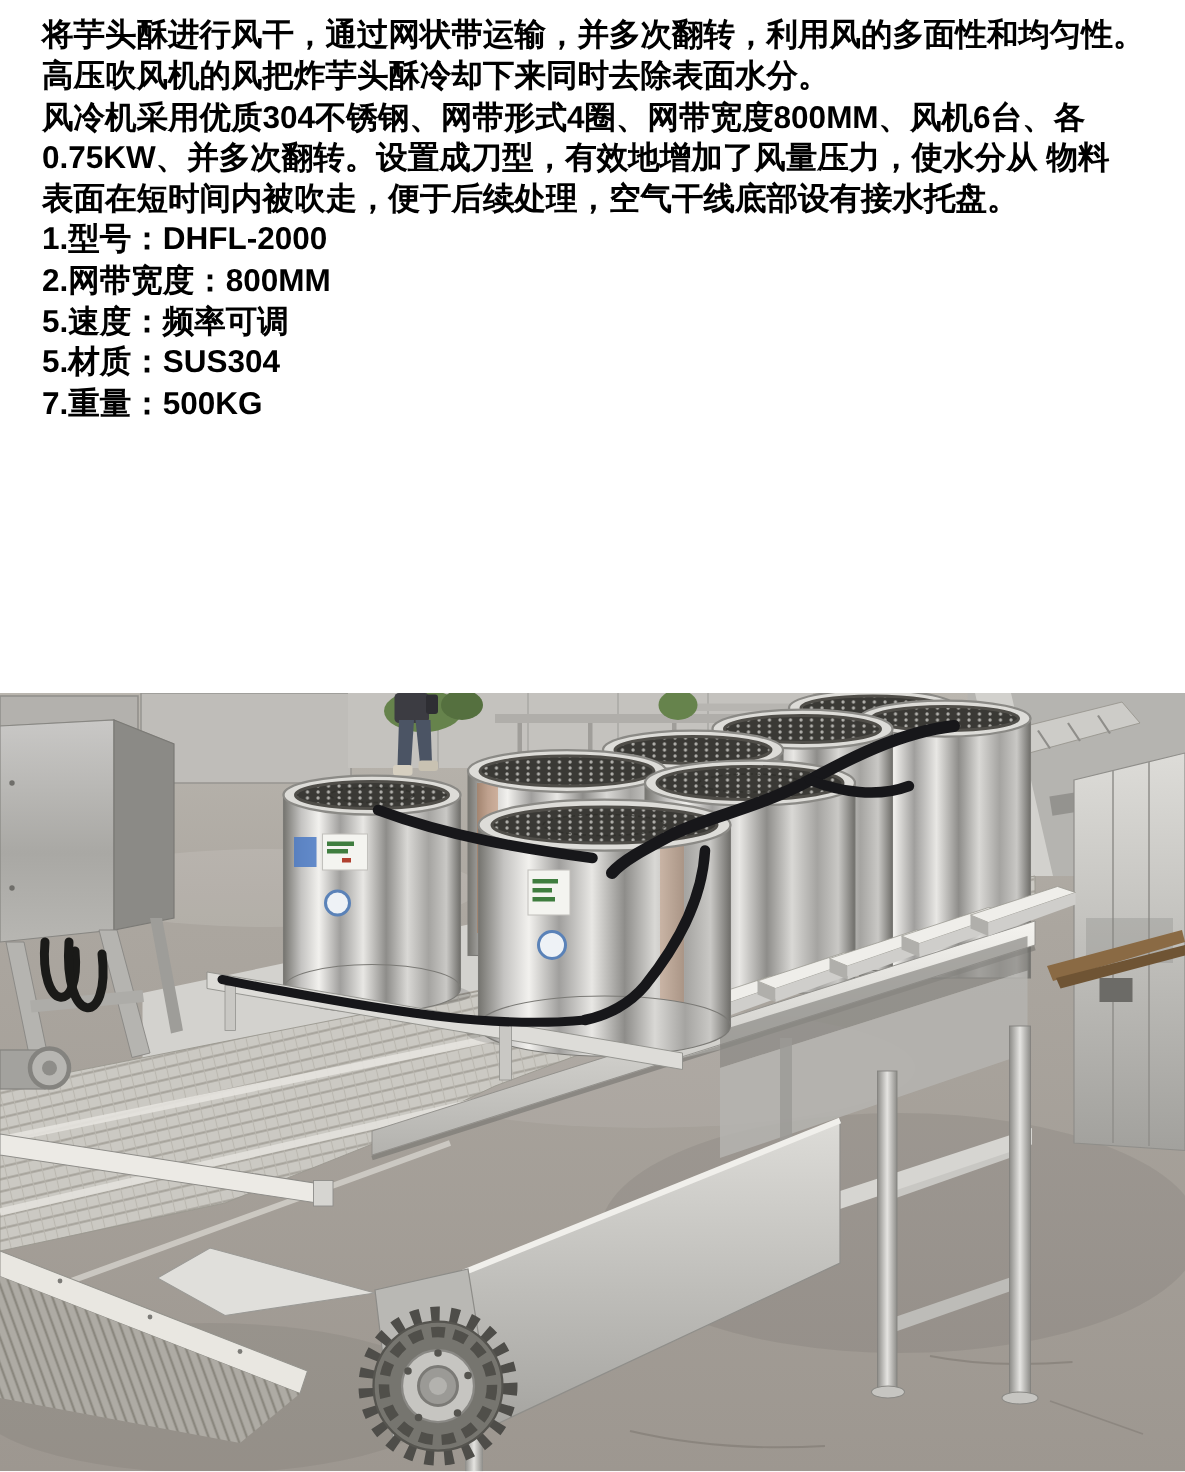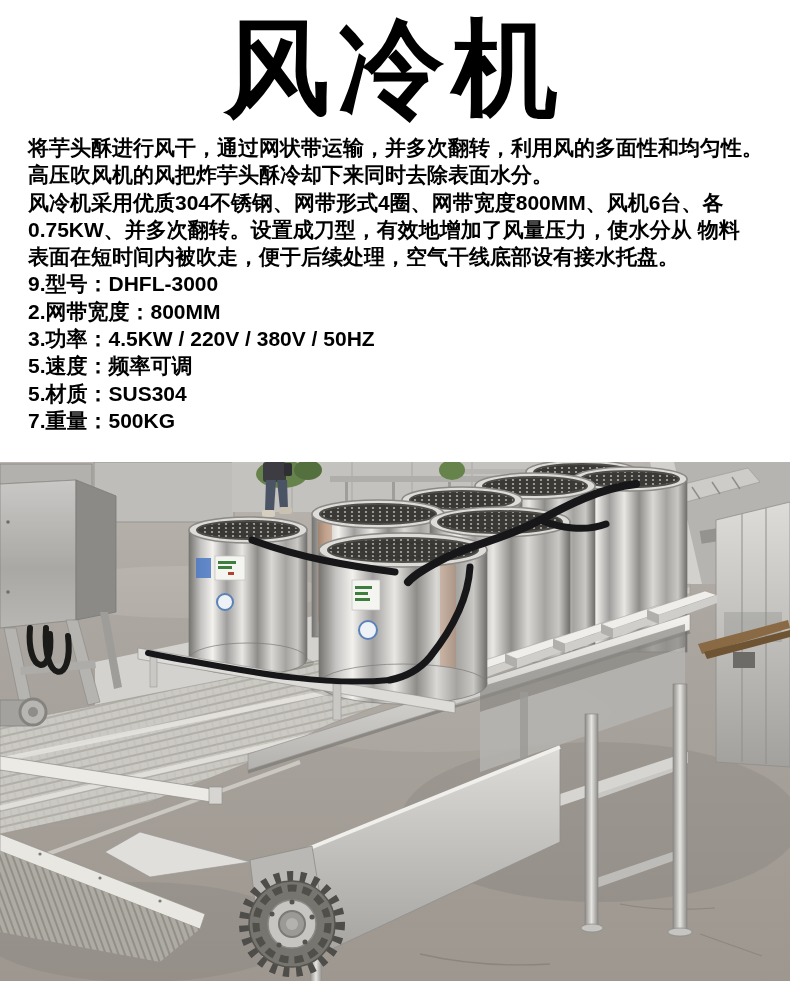--- a/index.html
+++ b/index.html
@@ -14,37 +14,35 @@
   .textblock{margin:10px 20px 0 28px;font-weight:bold;}
   .line{font-size:21px;line-height:27.3px;white-space:pre-wrap;}
   .photo-wrap{position:absolute;left:0;top:462px;width:790px;height:519px;}
   svg{display:block;}
 </style>
 </head>
 <body>
 
 <div class="page">
 
-  <h1 class="title">风冷机</h1>
 
   <div class="textblock">
     <div class="line">将芋头酥进行风干，通过网状带运输，并多次翻转，利用风的多面性和均匀性。</div>
     <div class="line">高压吹风机的风把炸芋头酥冷却下来同时去除表面水分。</div>
   </div>
 
   <div class="textblock" style="margin-top:0">
     <div class="line">风冷机采用优质304不锈钢、网带形式4圈、网带宽度800MM、风机6台、各</div>
     <div class="line">0.75KW、并多次翻转。设置成刀型，有效地增加了风量压力，使水分从 物料</div>
     <div class="line">表面在短时间内被吹走，便于后续处理，空气干线底部设有接水托盘。</div>
   </div>
 
   <div class="textblock" style="margin-top:0">
-    <div class="line">9.型号：DHFL-3000</div>
+    <div class="line">1.型号：DHFL-2000</div>
     <div class="line">2.网带宽度：800MM</div>
-    <div class="line">3.功率：4.5KW / 220V / 380V / 50HZ</div>
     <div class="line">5.速度：频率可调</div>
     <div class="line">5.材质：SUS304</div>
     <div class="line">7.重量：500KG</div>
   </div>
 
   <div class="photo-wrap">
   <svg width="790" height="519" viewBox="0 0 790 519">
     <defs>
       <linearGradient id="floorG" x1="0" y1="0" x2="0" y2="1">
         <stop offset="0" stop-color="#bab6af"></stop>

